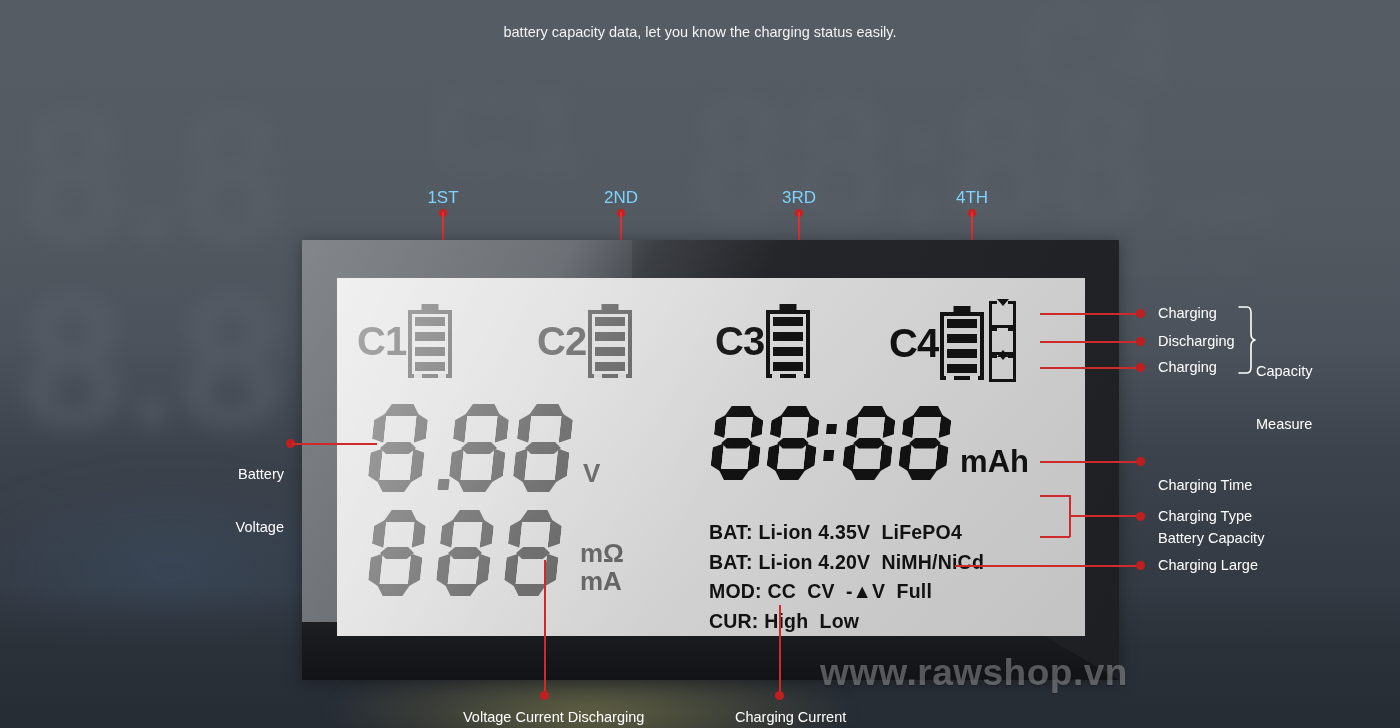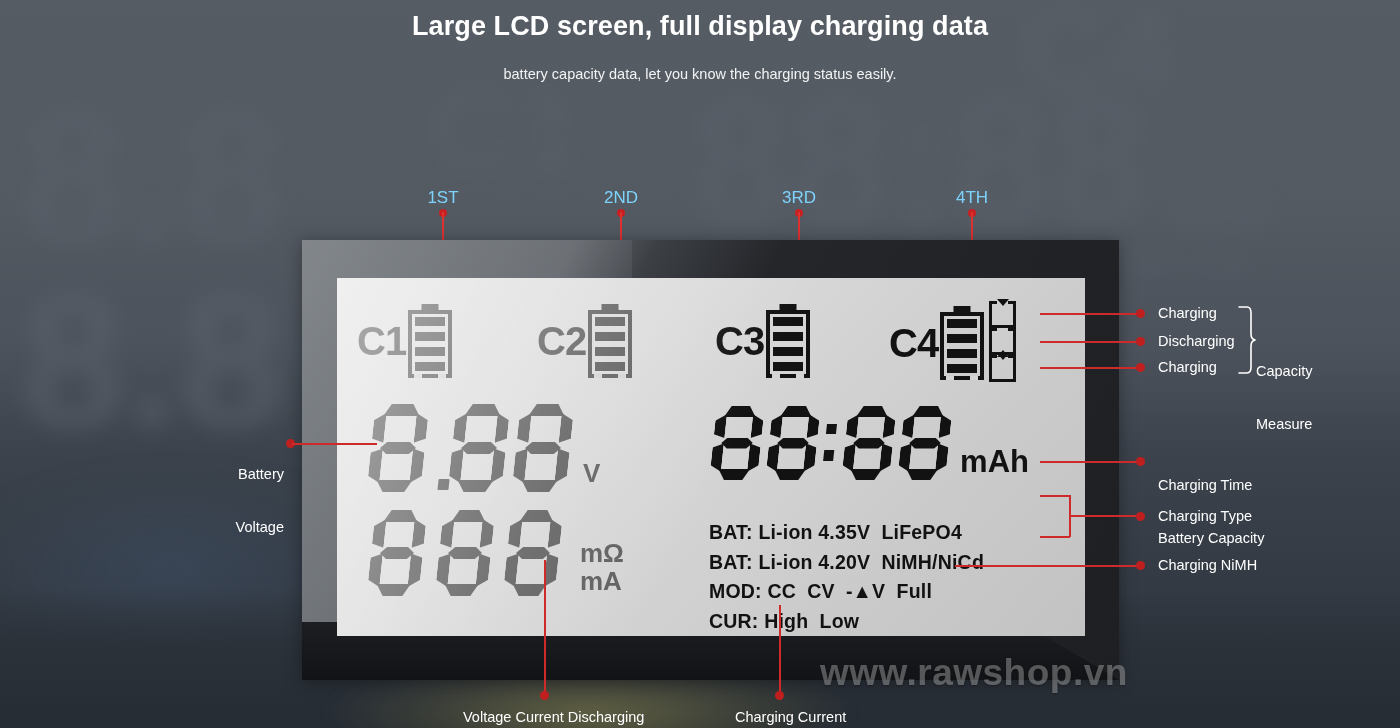--- a/index.html
+++ b/index.html
@@ -195,21 +195,20 @@
     <div class="bgdig" style="left:690px; top:70px;  font-size:180px;">88:88</div>
     <div class="bgdig" style="left:1170px;top:190px; font-size:46px;">mAh</div>
     <div class="bgdig" style="left:1120px;top:250px; font-size:26px;">BAT: Li-ion</div>
   </div>
   <div id="bg-blue"></div>
   <div id="bg-bottom"></div>
   <div id="bg-glow"></div>
 </div>
 
 <div id="header">
-  <div id="title">Large LCD screen, full display charging data</div>
   <div id="sub">
     <div>battery capacity data, let you know the charging status easily.</div>
   </div>
 </div>
 
 <div class="topmark" style="left:443px; top:188px;">
   <div class="lbl">1ST</div>
   <div class="dot"></div>
   <div class="stem" style="height:100px;"></div>
 </div>
@@ -484,21 +483,21 @@
 
 <div class="cline" style="left:1040px; top:495px; width:30px;"></div>
 <div class="cvert" style="left:1069px; top:495px; height:42px;"></div>
 <div class="cline" style="left:1040px; top:536px; width:30px;"></div>
 <div class="cline" style="left:1069px; top:515px; width:69px; height:2px;"></div>
 <div class="cdot" style="left:1136px; top:512px;"></div>
 <div class="clabel" style="left:1158px; top:508px;">Charging Type</div>
 
 <div class="cline" style="left:955px; top:565px; width:183px;"></div>
 <div class="cdot" style="left:1136px; top:561px;"></div>
-<div class="clabel" style="left:1158px; top:557px;">Charging NiMH</div>
+<div class="clabel" style="left:1158px; top:557px;">Charging Large</div>
 
 <div class="cvert" style="left:544px; top:560px; height:135px;"></div>
 <div class="cdot" style="left:540px; top:691px;"></div>
 <div class="clabel" style="left:463px; top:709px;">Voltage Current Discharging</div>
 
 <div class="cvert" style="left:779px; top:605px; height:90px;"></div>
 <div class="cdot" style="left:775px; top:691px;"></div>
 <div class="clabel" style="left:735px; top:709px;">Charging Current</div>
 
 </body></html>

